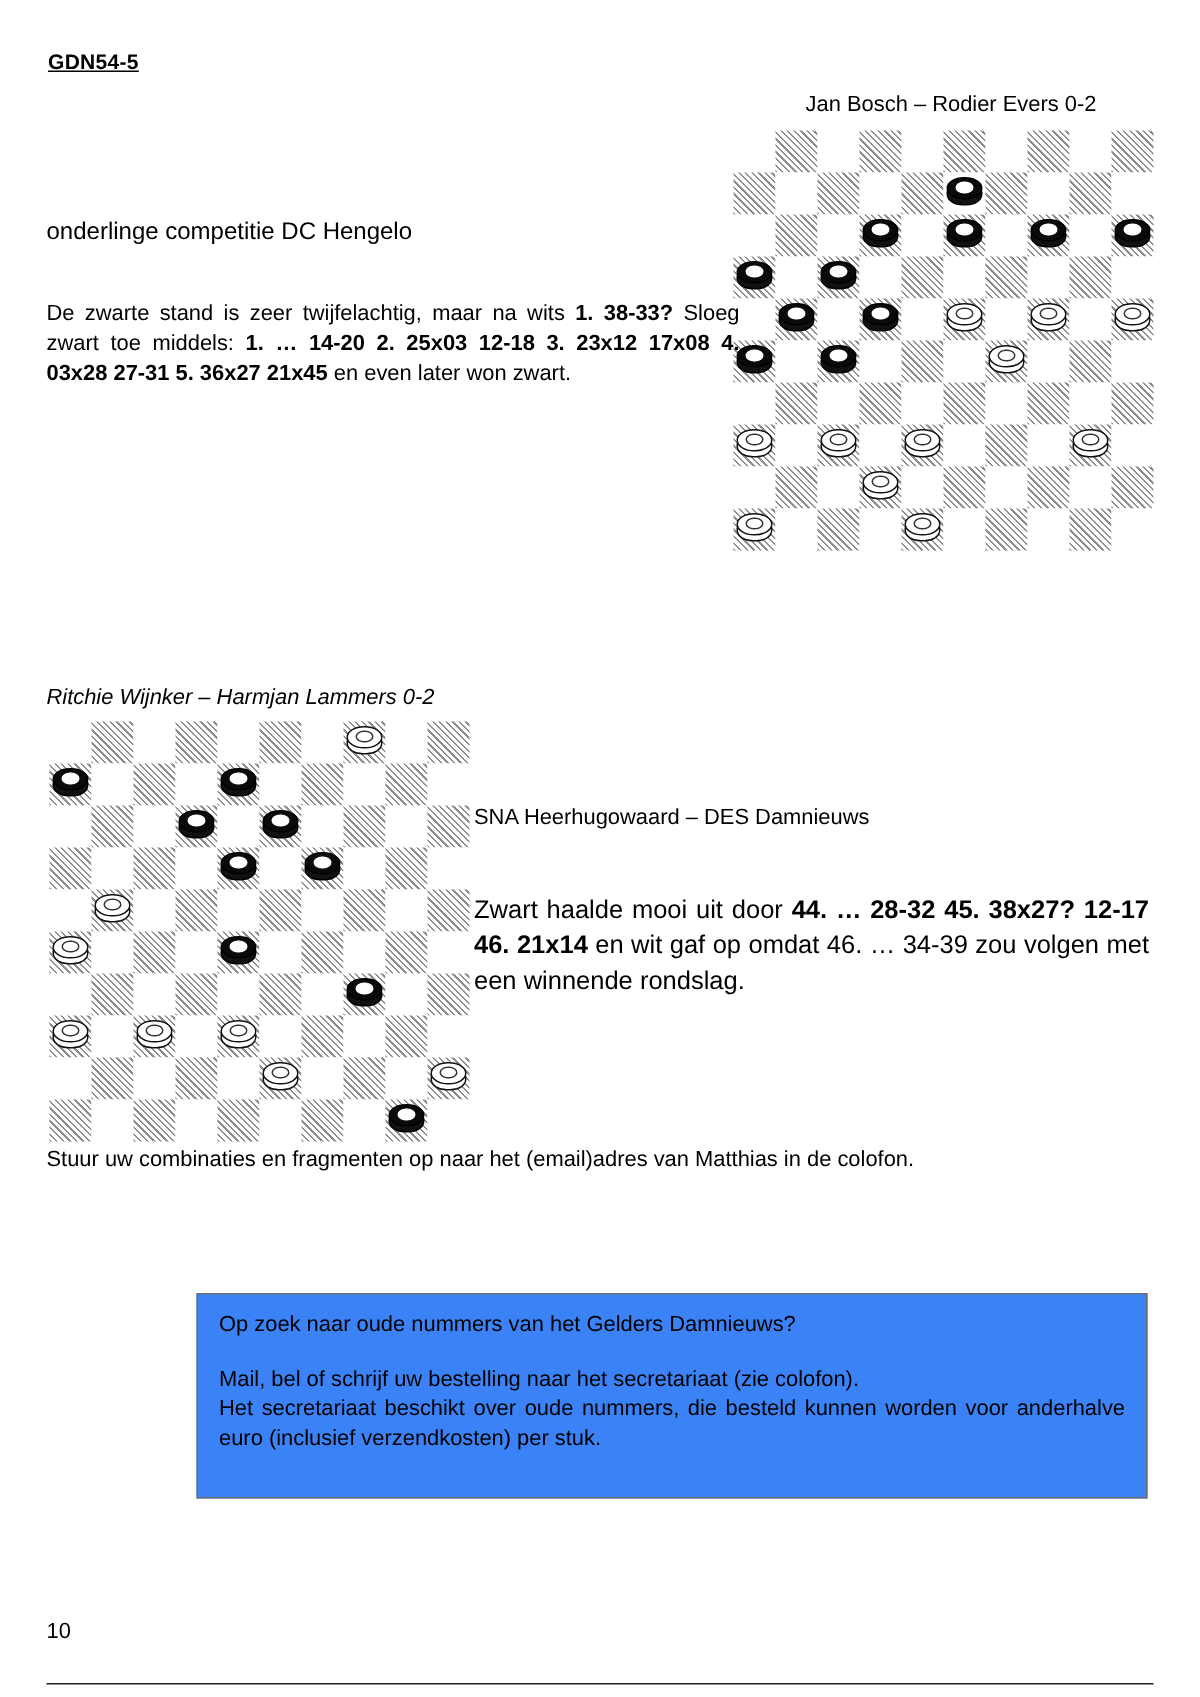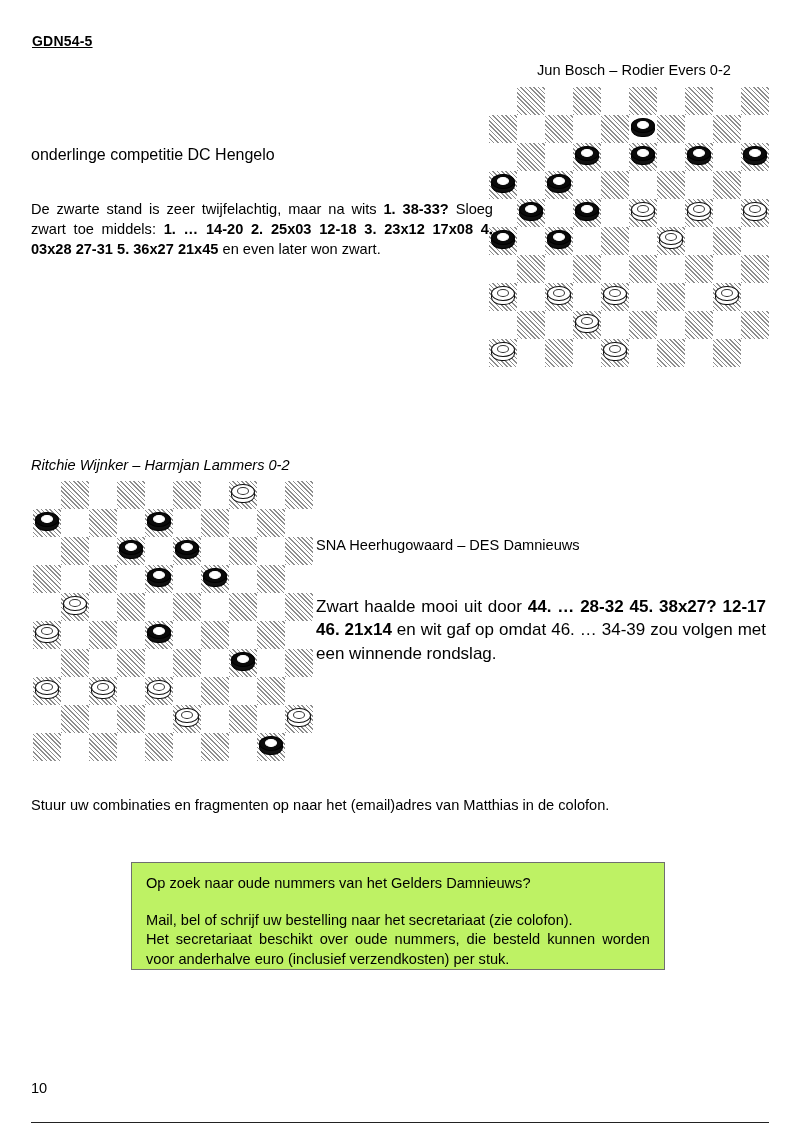--- a/index.html
+++ b/index.html
@@ -38,21 +38,21 @@
   }
   #game2-title{left:31px;top:457px;font-size:14.6px;white-space:nowrap;font-style:italic;}
   #game3-title{left:316px;top:537px;font-size:14.6px;white-space:nowrap;}
 
   #game3-comment{
     left:316px;top:595px;width:450px;
     font-size:17px;line-height:1.37;
     text-align:justify;
   }
 
-  #closing-line{left:31px;top:796px;width:720px;font-size:14.6px;}
+  #closing-line{left:31px;top:764px;width:720px;font-size:14.6px;}
 
   
   .board{position:absolute;}
   .board .grid{
     position:relative;
     display:grid;
     grid-template-columns:repeat(10,1fr);
     grid-template-rows:repeat(10,1fr);
     width:100%;height:100%;
   }
@@ -94,43 +94,43 @@
   .piece.black .body{background:#111111;border:1.1px solid #000;}
   .piece.black .top{background:#0a0a0a;border:1.1px solid #000;}
   .piece.black .pip{background:#ffffff;border:1px solid #ffffff;}
   
   .piece.white .body{background:#ffffff;border:1.2px solid #111111;}
   .piece.white .top{background:#ffffff;border:1.2px solid #111111;}
   .piece.white .pip{background:#ffffff;border:1.1px solid #333333;}
 
   
   #notice-box{
-    left:131px;top:862px;width:534px;
-    background:#bef264;
+    left:131px;top:862px;width:634px;
+    background:#3b82f6;
     border:1px solid #6f6f6f;
     box-sizing:border-box;
-    padding:12px 14px 0 14px;
+    padding:12px 14px 29px 14px;
   }
   #notice-box .q{font-size:14.6px;margin:0 0 20px 0;}
   #notice-box .p{font-size:14.6px;line-height:1.33;margin:0;text-align:justify;}
 
   #page-number{left:31px;top:1080px;font-size:14.6px;text-align:right;}
   #footer-rule{
     left:31px;top:1122px;width:738px;height:0;
     border-top:1.3px solid #222222;
   }
 </style>
 </head>
 <body>
 
 <div class="page">
 
   <div class="abs" id="doc-header">GDN54-5</div>
 
-  <div class="abs" id="game1-title">Jun Bosch – Rodier Evers 0-2</div>
+  <div class="abs" id="game1-title">Jan Bosch – Rodier Evers 0-2</div>
 
   <div class="abs board" id="board-1" style="left:489px;top:87px;width:280px;height:280px;">
     <div class="grid">
         <div class="sq light"></div>
         <div class="sq dark"></div>
         <div class="sq light"></div>
         <div class="sq dark"></div>
         <div class="sq light"></div>
         <div class="sq dark"></div>
         <div class="sq light"></div>

